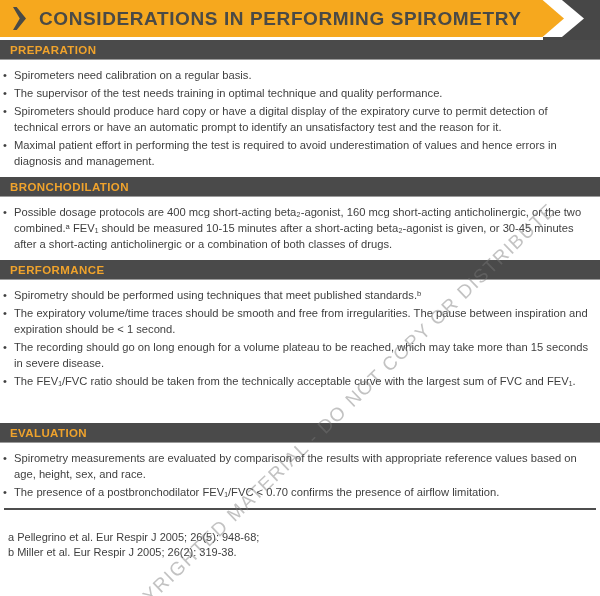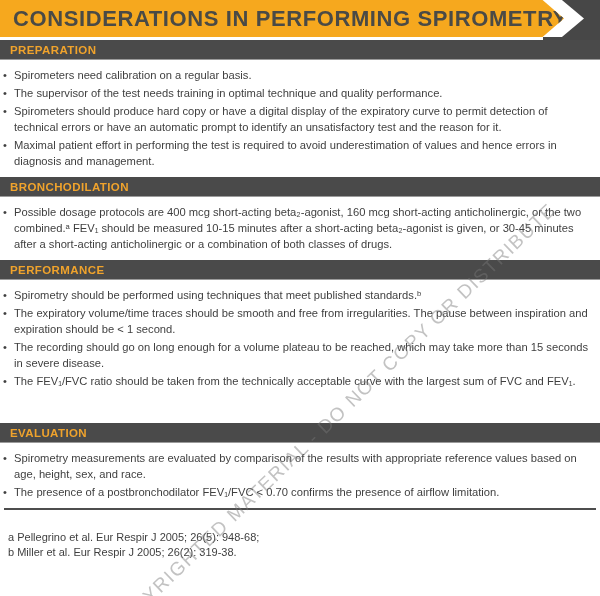--- a/index.html
+++ b/index.html
@@ -10,21 +10,21 @@
   
   .banner-row { position:relative; height:40px; }
   .corner-block { position:absolute; top:0; right:0; width:57px; height:40px; background:#474747; }
   .white-chevron { position:absolute; top:0; left:538px; width:46px; height:37px; background:#ffffff;
                    clip-path:polygon(0 0, 52% 0, 100% 50%, 52% 100%, 0 100%); }
   .banner { position:absolute; top:0; left:0; width:564px; height:37px; background:#F6A81E;
             clip-path:polygon(0 0, 96.2% 0, 100% 50%, 96.2% 100%, 0 100%);
             display:flex; align-items:center; }
   .chevron-icon { display:inline-block; width:13px; height:23px; margin-left:13px; background:#4A4A46;
                   clip-path:polygon(0 0, 28% 0, 100% 50%, 28% 100%, 0 100%, 52% 50%); }
-  .banner h1 { font-size:22px; font-weight:bold; color:#4A4A46; letter-spacing:0.6px; 
+  .banner h1 { font-size:19px; font-weight:bold; color:#4A4A46; letter-spacing:0.6px; margin-left:13px;
                white-space:nowrap; }
 
   
   .sec-head { height:20px; background:#4A4A4A; display:flex; align-items:center;
               border-bottom:1px solid #9b9b9b; }
   .sec-head span { color:#F0A32C; font-size:11.5px; font-weight:bold; letter-spacing:0.4px;
                    padding-left:10px; }
   ul.bullets { list-style:none; padding:7px 8px 6px 1px; }
   ul.bullets li { position:relative; padding-left:13px; font-size:11.2px; line-height:16px;
                   color:#3F3F3F; margin-bottom:2px; }

